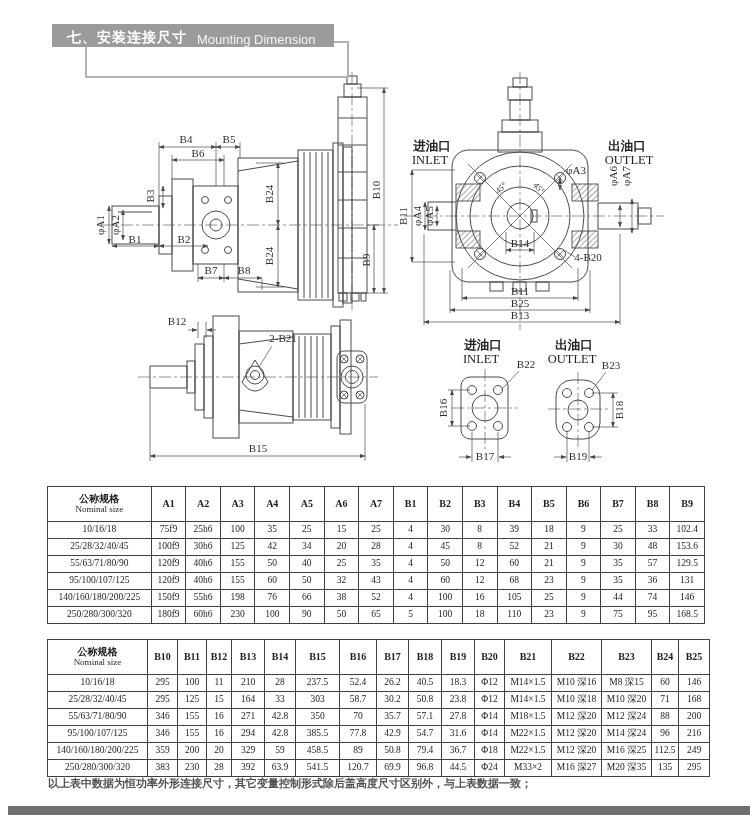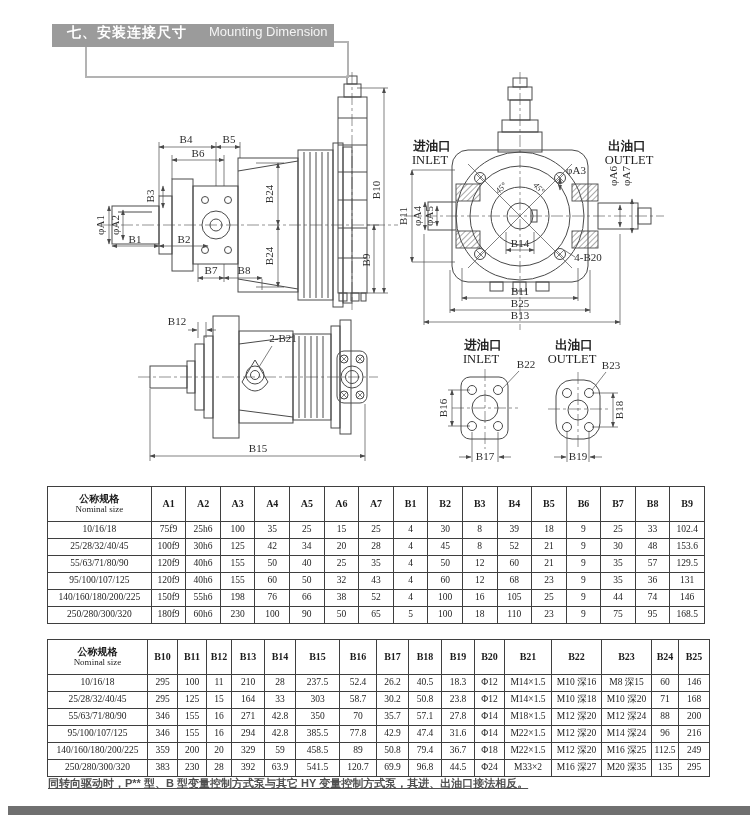--- a/index.html
+++ b/index.html
@@ -2,23 +2,23 @@
 <html><head>
 <meta charset="utf-8">
 <style>
   html,body{margin:0;padding:0;background:#fff;}
   .page{position:relative;width:750px;height:815px;background:#ffffff;overflow:hidden;
         font-family:"Liberation Sans",sans-serif;}
   
   .banner-outline{position:absolute;left:85px;top:41px;width:260px;height:33px;
         border:2px solid #b3b3b3;z-index:1;}
   .banner{position:absolute;left:52px;top:24px;width:282px;height:23px;background:#9b9b9b;
-        z-index:2;display:flex;align-items:flex-start;padding-left:15px;box-sizing:border-box;}
+        z-index:2;display:flex;align-items:flex-end;padding-left:15px;box-sizing:border-box;}
   .banner .zh{color:#ffffff;font-weight:bold;font-size:14px;letter-spacing:1px;}
-  .banner .en{color:#f4f4f4;font-size:13px;margin-left:22px;}
+  .banner .en{color:#f4f4f4;font-size:13px;margin-left:10px;}
   
   svg.drawing{position:absolute;left:0;top:52px;}
   .ol{fill:none;stroke:#4a4a4a;stroke-width:1;}
   .dim{stroke:#4a4a4a;stroke-width:0.7;fill:none;}
   .dima{marker-start:url(#arr);marker-end:url(#arr);}
   .cl{stroke:#4a4a4a;stroke-width:0.6;stroke-dasharray:12 3 3 3;fill:none;}
   .ht{fill:url(#hatch);stroke:#4a4a4a;stroke-width:0.9;}
   text.dt{font-family:"Liberation Serif",serif;font-size:11px;fill:#2d2d2d;text-anchor:middle;}
   text.i45{font-size:8.5px;font-style:italic;}
   text.zh2{font-family:"Liberation Serif",serif;font-size:12.5px;font-weight:bold;fill:#222;text-anchor:middle;}
@@ -584,21 +584,21 @@
         <tr>
           <td>95/100/107/125</td>
           <td>346</td>
           <td>155</td>
           <td>16</td>
           <td>294</td>
           <td>42.8</td>
           <td>385.5</td>
           <td>77.8</td>
           <td>42.9</td>
-          <td>47.4</td>
+          <td>54.7</td>
           <td>31.6</td>
           <td>Φ14</td>
           <td>M22×1.5</td>
           <td>M12 深20</td>
           <td>M14 深24</td>
           <td>96</td>
           <td>216</td>
         </tr>
         <tr>
           <td>140/160/180/200/225</td>
@@ -635,17 +635,17 @@
           <td>M33×2</td>
           <td>M16 深27</td>
           <td>M20 深35</td>
           <td>135</td>
           <td>295</td>
         </tr>
       </tbody>
     </table>
 
   <div class="notes">
-    <div class="u">同转向驱动时，P** 型、B 型变量控制方式泵与其它 HY 变量控制方式泵，其进、出油口接法相反。</div>
+    <div>以上表中数据为恒功率外形连接尺寸，其它变量控制形式除后盖高度尺寸区别外，与上表数据一致；</div>
   </div>
 
   <div class="footer-bar"></div>
 </div>
 
 </body></html>

